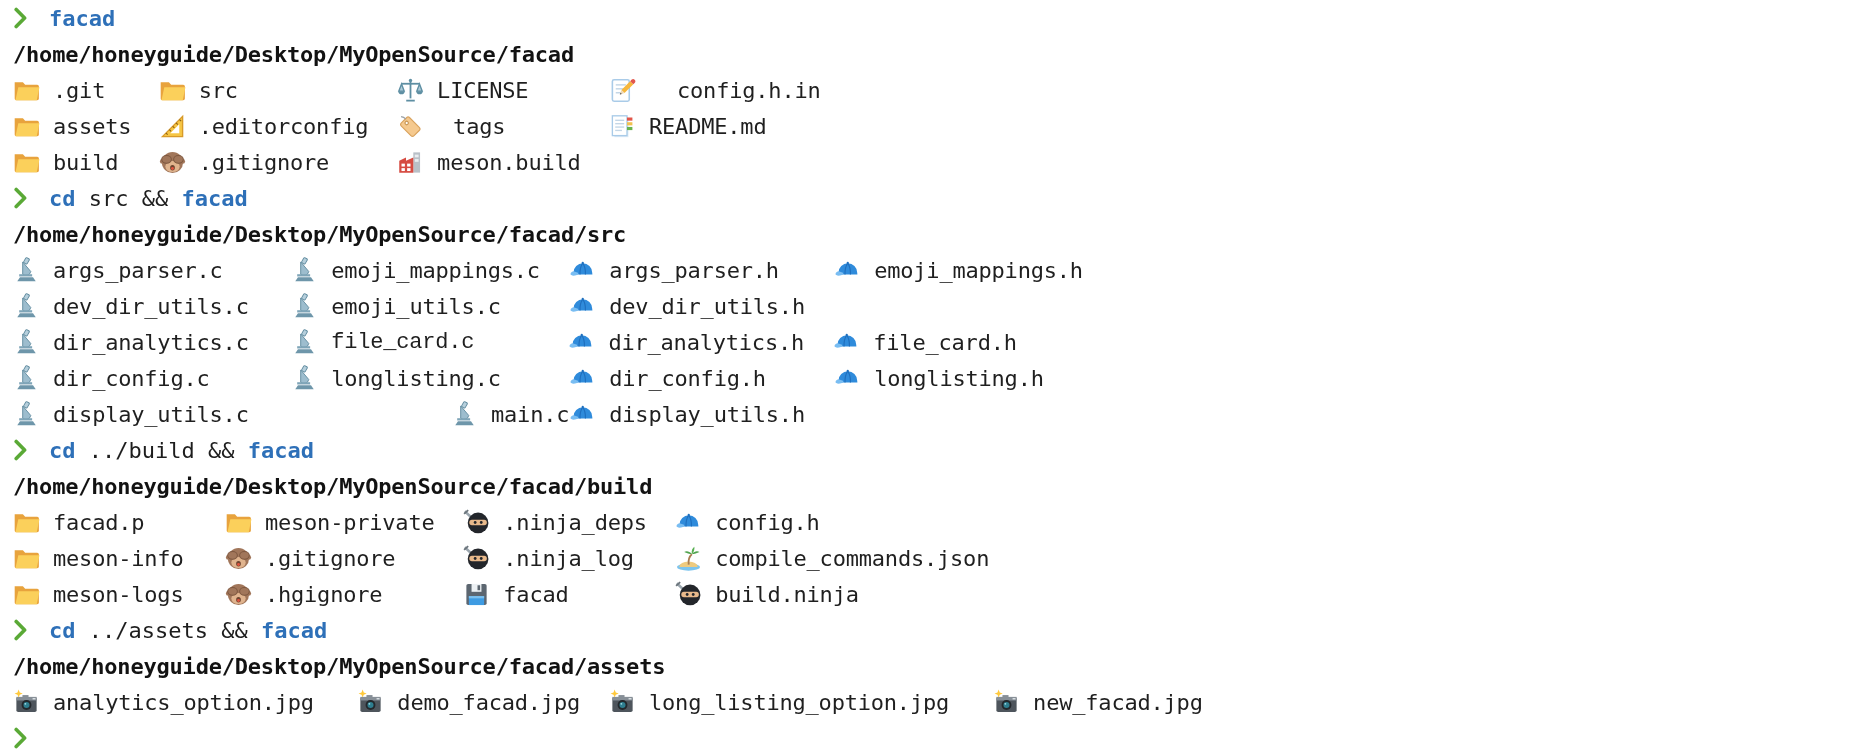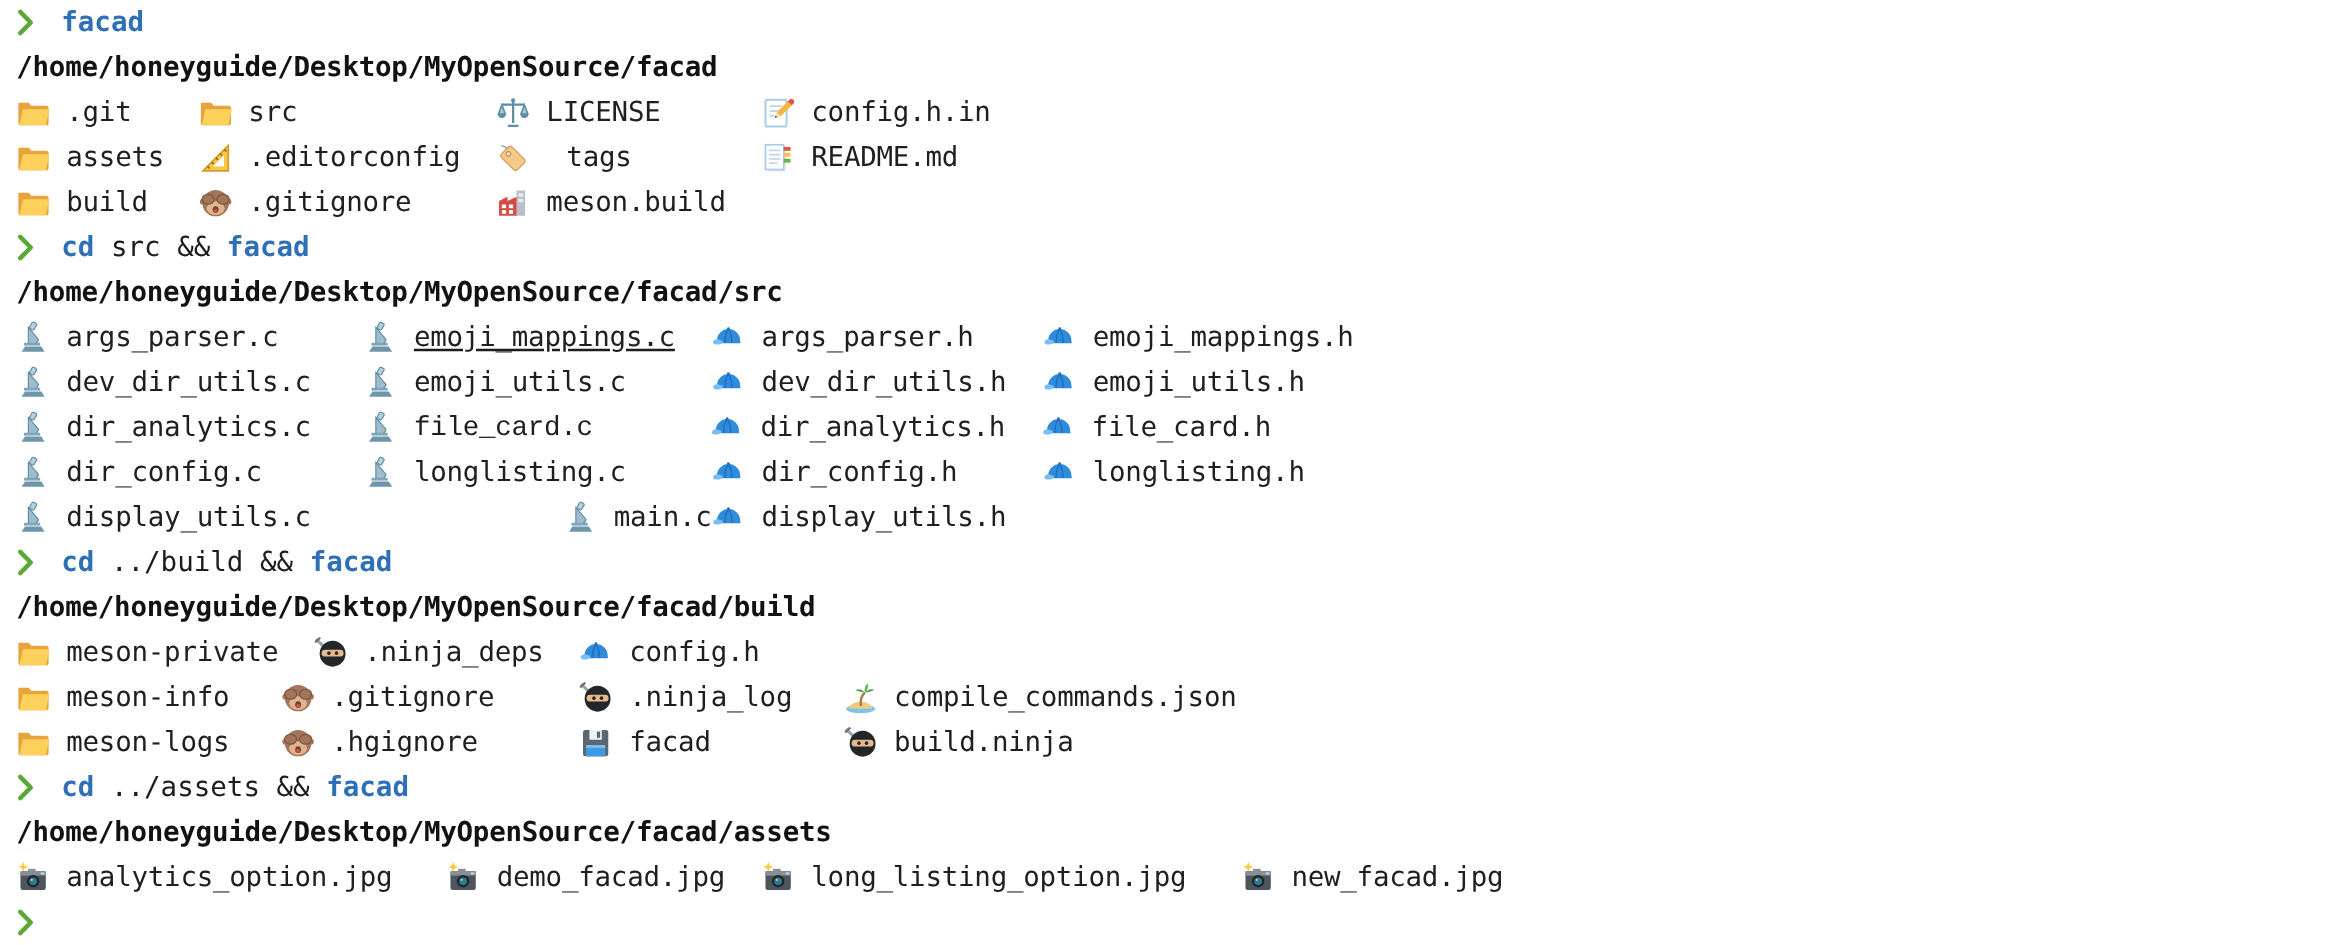--- a/index.html
+++ b/index.html
@@ -162,21 +162,21 @@
     <div class="line"><span class="prompt-arrow" title="❯"><svg width="15" height="22" viewBox="0 0 15 22">
           <path d="M3.2 2.5 L11.6 11 L3.2 19.5" fill="none" stroke="#5aa936" stroke-width="3.6" stroke-linecap="round" stroke-linejoin="round"></path>
         </svg></span><span class="tok tok-cmd" style="color: rgb(46, 112, 184);">facad</span></div>
     <div class="line path-line" style="color: rgb(18, 18, 18);">/home/honeyguide/Desktop/MyOpenSource/facad</div>
     <div class="line"><span class="cell" style="width: 11ch;"><span class="icon"><svg width="27" height="27" viewBox="0 0 24 24">
             <use href="#i-folder"></use>
           </svg></span><span class="fname">.git</span></span><span class="cell" style="width: 18ch;"><span class="icon"><svg width="27" height="27" viewBox="0 0 24 24">
             <use href="#i-folder"></use>
           </svg></span><span class="fname">src</span></span><span class="cell" style="width: 16ch;"><span class="icon"><svg width="27" height="27" viewBox="0 0 24 24">
             <use href="#i-scales"></use>
-          </svg></span><span class="fname">LICENSE</span></span><span class="cell" style="width: 14ch;"><span class="icon"><svg width="27" height="27" viewBox="0 0 24 24">
+          </svg></span><span class="fname">LICENSE</span></span><span class="cell" style="width: 14ch; gap: 28px;"><span class="icon"><svg width="27" height="27" viewBox="0 0 24 24">
             <use href="#i-memo"></use>
           </svg></span><span class="fname">config.h.in</span></span></div>
     <div class="line"><span class="cell" style="width: 11ch;"><span class="icon"><svg width="27" height="27" viewBox="0 0 24 24">
             <use href="#i-folder"></use>
           </svg></span><span class="fname">assets</span></span><span class="cell" style="width: 18ch;"><span class="icon"><svg width="27" height="27" viewBox="0 0 24 24">
             <use href="#i-ruler"></use>
           </svg></span><span class="fname">.editorconfig</span></span><span class="cell" style="width: 16ch; gap: 16px;"><span class="icon"><svg width="27" height="27" viewBox="0 0 24 24">
             <use href="#i-tag"></use>
           </svg></span><span class="fname">tags</span></span><span class="cell" style="width: 14ch;"><span class="icon"><svg width="27" height="27" viewBox="0 0 24 24">
             <use href="#i-tabs"></use>
@@ -187,36 +187,34 @@
             <use href="#i-monkey"></use>
           </svg></span><span class="fname">.gitignore</span></span><span class="cell" style="width: 16ch;"><span class="icon"><svg width="27" height="27" viewBox="0 0 24 24">
             <use href="#i-factory"></use>
           </svg></span><span class="fname">meson.build</span></span></div>
     <div class="line"><span class="prompt-arrow" title="❯"><svg width="15" height="22" viewBox="0 0 15 22">
           <path d="M3.2 2.5 L11.6 11 L3.2 19.5" fill="none" stroke="#5aa936" stroke-width="3.6" stroke-linecap="round" stroke-linejoin="round"></path>
         </svg></span><span class="tok tok-cmd" style="color: rgb(46, 112, 184);">cd</span><span class="tok tok-arg" style="color: rgb(29, 29, 29);"> src</span><span class="tok tok-arg" style="color: rgb(29, 29, 29);"> &amp;&amp;</span><span class="tok tok-cmd" style="color: rgb(46, 112, 184);"> facad</span></div>
     <div class="line path-line" style="color: rgb(18, 18, 18);">/home/honeyguide/Desktop/MyOpenSource/facad/src</div>
     <div class="line"><span class="cell" style="width: 21ch;"><span class="icon"><svg width="27" height="27" viewBox="0 0 24 24">
             <use href="#i-microscope"></use>
-          </svg></span><span class="fname">args_parser.c</span></span><span class="cell" style="width: 21ch; text-decoration: underline;"><span class="icon"><svg width="27" height="27" viewBox="0 0 24 24">
+          </svg></span><span class="fname">args_parser.c</span></span><span class="cell" style="width: 21ch;"><span class="icon"><svg width="27" height="27" viewBox="0 0 24 24">
             <use href="#i-microscope"></use>
           </svg></span><span class="fname">emoji_mappings.c</span></span><span class="cell" style="width: 20ch;"><span class="icon"><svg width="27" height="27" viewBox="0 0 24 24">
             <use href="#i-cap"></use>
           </svg></span><span class="fname">args_parser.h</span></span><span class="cell" style="width: 19ch;"><span class="icon"><svg width="27" height="27" viewBox="0 0 24 24">
             <use href="#i-cap"></use>
           </svg></span><span class="fname">emoji_mappings.h</span></span></div>
     <div class="line"><span class="cell" style="width: 21ch;"><span class="icon"><svg width="27" height="27" viewBox="0 0 24 24">
             <use href="#i-microscope"></use>
           </svg></span><span class="fname">dev_dir_utils.c</span></span><span class="cell" style="width: 21ch;"><span class="icon"><svg width="27" height="27" viewBox="0 0 24 24">
             <use href="#i-microscope"></use>
           </svg></span><span class="fname">emoji_utils.c</span></span><span class="cell" style="width: 20ch;"><span class="icon"><svg width="27" height="27" viewBox="0 0 24 24">
             <use href="#i-cap"></use>
-          </svg></span><span class="fname">dev_dir_utils.h</span></span><span class="cell" style="width: 19ch;"><span class="icon"><svg width="27" height="27" viewBox="0 0 24 24">
-            <use href="#i-cap"></use>
-          </svg></span><span class="fname">emoji_utils.h</span></span></div>
+          </svg></span><span class="fname">dev_dir_utils.h</span></span></div>
     <div class="line"><span class="cell" style="width: 21ch;"><span class="icon"><svg width="27" height="27" viewBox="0 0 24 24">
             <use href="#i-microscope"></use>
           </svg></span><span class="fname">dir_analytics.c</span></span><span class="cell" style="width: 21ch; font-family: Liberation Mono, monospace;"><span class="icon"><svg width="27" height="27" viewBox="0 0 24 24">
             <use href="#i-microscope"></use>
           </svg></span><span class="fname">file_card.c</span></span><span class="cell" style="width: 20ch;"><span class="icon"><svg width="27" height="27" viewBox="0 0 24 24">
             <use href="#i-cap"></use>
           </svg></span><span class="fname">dir_analytics.h</span></span><span class="cell" style="width: 19ch;"><span class="icon"><svg width="27" height="27" viewBox="0 0 24 24">
             <use href="#i-cap"></use>
           </svg></span><span class="fname">file_card.h</span></span></div>
     <div class="line"><span class="cell" style="width: 21ch;"><span class="icon"><svg width="27" height="27" viewBox="0 0 24 24">
@@ -232,21 +230,23 @@
             <use href="#i-microscope"></use>
           </svg></span><span class="fname">display_utils.c</span></span><span class="cell" style="width: 21ch; justify-content: flex-end;"><span class="icon"><svg width="27" height="27" viewBox="0 0 24 24">
             <use href="#i-microscope"></use>
           </svg></span><span class="fname">main.c</span></span><span class="cell" style="width: 20ch;"><span class="icon"><svg width="27" height="27" viewBox="0 0 24 24">
             <use href="#i-cap"></use>
           </svg></span><span class="fname">display_utils.h</span></span></div>
     <div class="line"><span class="prompt-arrow" title="❯"><svg width="15" height="22" viewBox="0 0 15 22">
           <path d="M3.2 2.5 L11.6 11 L3.2 19.5" fill="none" stroke="#5aa936" stroke-width="3.6" stroke-linecap="round" stroke-linejoin="round"></path>
         </svg></span><span class="tok tok-cmd" style="color: rgb(46, 112, 184);">cd</span><span class="tok tok-arg" style="color: rgb(29, 29, 29);"> ../build</span><span class="tok tok-arg" style="color: rgb(29, 29, 29);"> &amp;&amp;</span><span class="tok tok-cmd" style="color: rgb(46, 112, 184);"> facad</span></div>
     <div class="line path-line" style="color: rgb(18, 18, 18);">/home/honeyguide/Desktop/MyOpenSource/facad/build</div>
-    <div class="line"><span class="cell" style="width: 18ch;"><span class="icon"><svg width="27" height="27" viewBox="0 0 24 24">
+    <div class="line"><span class="cell" style="width: 16ch;"><span class="icon"><svg width="27" height="27" viewBox="0 0 24 24">
+            <use href="#i-folder"></use>
+          </svg></span><span class="fname">facad.p</span></span><span class="cell" style="width: 18ch;"><span class="icon"><svg width="27" height="27" viewBox="0 0 24 24">
             <use href="#i-folder"></use>
           </svg></span><span class="fname">meson-private</span></span><span class="cell" style="width: 16ch;"><span class="icon"><svg width="27" height="27" viewBox="0 0 24 24">
             <use href="#i-ninja"></use>
           </svg></span><span class="fname">.ninja_deps</span></span><span class="cell" style="width: 24ch;"><span class="icon"><svg width="27" height="27" viewBox="0 0 24 24">
             <use href="#i-cap"></use>
           </svg></span><span class="fname">config.h</span></span></div>
     <div class="line"><span class="cell" style="width: 16ch;"><span class="icon"><svg width="27" height="27" viewBox="0 0 24 24">
             <use href="#i-folder"></use>
           </svg></span><span class="fname">meson-info</span></span><span class="cell" style="width: 18ch;"><span class="icon"><svg width="27" height="27" viewBox="0 0 24 24">
             <use href="#i-monkey"></use>

